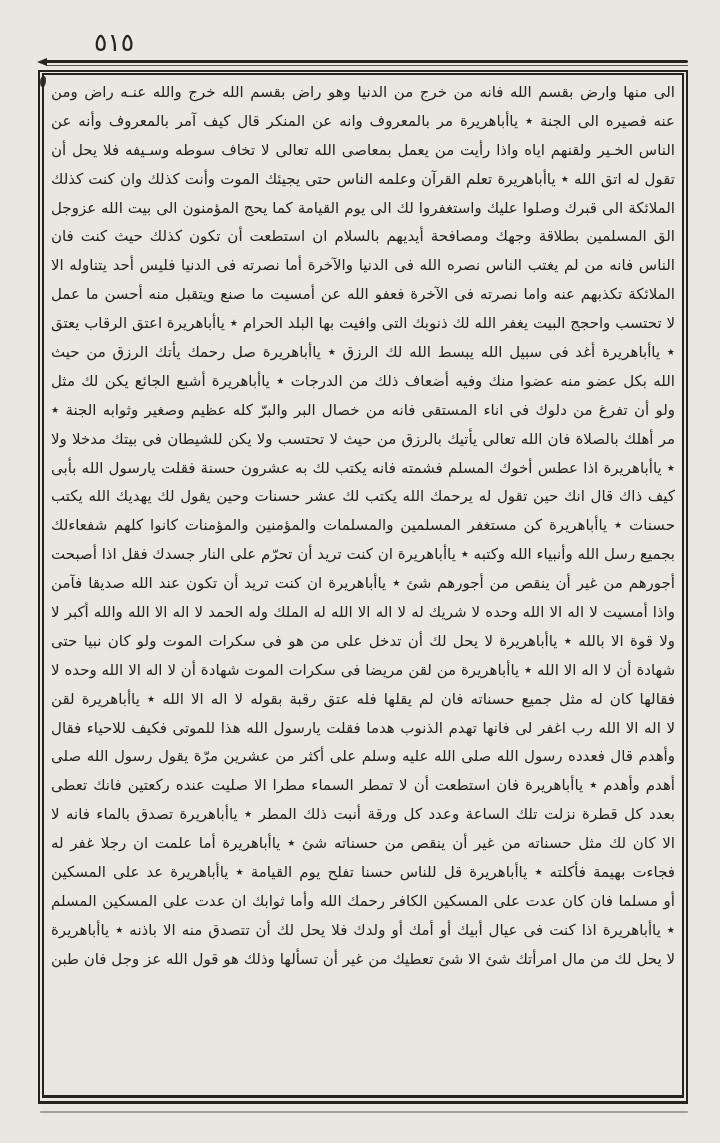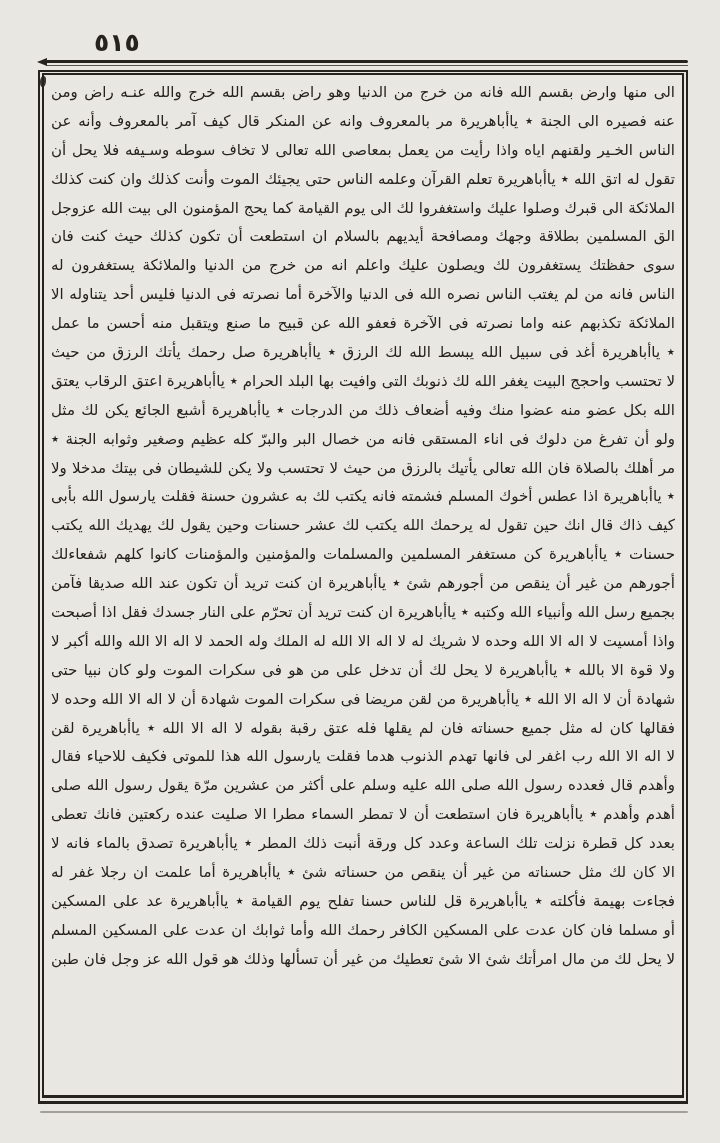--- a/index.html
+++ b/index.html
@@ -3,21 +3,21 @@
 <meta charset="utf-8">
 <style>
   html,body{margin:0;padding:0;}
   body{
     width:720px;height:1143px;position:relative;overflow:hidden;
     background:var(--paper,#e9e7e2);
     font-family:"DejaVu Sans",sans-serif;
   }
   .page-number{
     position:absolute;left:94px;top:28px;
-    font-size:25px;font-weight:bold;letter-spacing:5px;
+    font-size:25px;font-weight:normal;letter-spacing:5px;
     color:var(--ink,#26221e);direction:rtl;
   }
   .top-rule{position:absolute;left:46px;top:60px;width:642px;height:8px;}
   .top-rule .bar-thick{height:3px;background:var(--ink,#26221e);border-radius:2px;}
   .top-rule .bar-thin{margin-top:2px;height:1px;background:var(--ink,#26221e);opacity:.75;}
   .rule-tip{
     position:absolute;left:-9px;top:-2px;width:0;height:0;
     border-right:10px solid var(--ink,#26221e);
     border-top:4px solid transparent;border-bottom:4px solid transparent;
   }
@@ -60,41 +60,41 @@
 <div class="ink-blot"></div>
 
 <div class="frame">
   <div class="body-text" id="text-lines">
       <div class="line">الى منها وارض بقسم الله فانه من خرج من الدنيا وهو راض بقسم الله خرج والله عنـه راض ومن رضى الله</div>
       <div class="line">عنه فصيره الى الجنة ٭ ياأباهريرة مر بالمعروف وانه عن المنكر قال كيف آمر بالمعروف وأنه عن المنكر قال علم</div>
       <div class="line">الناس الخـير ولقنهم اياه واذا رأيت من يعمل بمعاصى الله تعالى لا تخاف سوطه وسـيفه فلا يحل أن تجاوزه حتى</div>
       <div class="line">تقول له اتق الله ٭ ياأباهريرة تعلم القرآن وعلمه الناس حتى يجيئك الموت وأنت كذلك وان كنت كذلك جاءت</div>
       <div class="line">الملائكة الى قبرك وصلوا عليك واستغفروا لك الى يوم القيامة كما يحج المؤمنون الى بيت الله عزوجل ٭ ياأباهريرة</div>
       <div class="line">الق المسلمين بطلاقة وجهك ومصافحة أيديهم بالسلام ان استطعت أن تكون كذلك حيث كنت فان الملائكة معك</div>
-      <div class="line">سوى حفظتك يستغفرون لك ويصلون عليك واعلم انه من خرج من الدنيا والملائكة يستغفرون له</div>
       <div class="line">الناس فانه من لم يغتب الناس نصره الله فى الدنيا والآخرة أما نصرته فى الدنيا فليس أحد يتناوله الا كانت</div>
-      <div class="line">الملائكة تكذبهم عنه واما نصرته فى الآخرة فعفو الله عن قبيح ما صنع ويتقبل منه أحسن ما عمل</div>
+      <div class="line">الملائكة تكذبهم عنه واما نصرته فى الآخرة فعفو الله عن أمسيت ما صنع ويتقبل منه أحسن ما عمل</div>
+      <div class="line">لا تحتسب واحجج البيت يغفر الله لك ذنوبك التى وافيت بها البلد الحرام ٭ ياأباهريرة اعتق الرقاب يعتق</div>
       <div class="line">٭ ياأباهريرة أغد فى سبيل الله يبسط الله لك الرزق ٭ ياأباهريرة صل رحمك يأتك الرزق من حيث</div>
-      <div class="line">لا تحتسب واحجج البيت يغفر الله لك ذنوبك التى وافيت بها البلد الحرام ٭ ياأباهريرة اعتق الرقاب يعتق</div>
       <div class="line">الله بكل عضو منه عضوا منك وفيه أضعاف ذلك من الدرجات ٭ ياأباهريرة أشبع الجائع يكن لك مثل أجر</div>
       <div class="line">ولو أن تفرغ من دلوك فى اناء المستقى فانه من خصال البر والبرّ كله عظيم وصغير وثوابه الجنة ٭ ياأباهريرة</div>
       <div class="line">مر أهلك بالصلاة فان الله تعالى يأتيك بالرزق من حيث لا تحتسب ولا يكن للشيطان فى بيتك مدخلا ولا مسلكا</div>
       <div class="line">٭ ياأباهريرة اذا عطس أخوك المسلم فشمته فانه يكتب لك به عشرون حسنة فقلت يارسول الله بأبى أنت وأمى</div>
       <div class="line">كيف ذاك قال انك حين تقول له يرحمك الله يكتب لك عشر حسنات وحين يقول لك يهديك الله يكتب لك عشر</div>
       <div class="line">حسنات ٭ ياأباهريرة كن مستغفر المسلمين والمسلمات والمؤمنين والمؤمنات كانوا كلهم شفعاءلك وكان لك مثل</div>
+      <div class="line">بجميع رسل الله وأنبياء الله وكتبه ٭ ياأباهريرة ان كنت تريد أن تحرّم على النار جسدك فقل اذا أصبحت</div>
       <div class="line">أجورهم من غير أن ينقص من أجورهم شئ ٭ ياأباهريرة ان كنت تريد أن تكون عند الله صديقا فآمن</div>
-      <div class="line">بجميع رسل الله وأنبياء الله وكتبه ٭ ياأباهريرة ان كنت تريد أن تحرّم على النار جسدك فقل اذا أصبحت</div>
       <div class="line">واذا أمسيت لا اله الا الله وحده لا شريك له لا اله الا الله له الملك وله الحمد لا اله الا الله والله أكبر لا اله الا الله ولا حول</div>
       <div class="line">ولا قوة الا بالله ٭ ياأباهريرة لا يحل لك أن تدخل على من هو فى سكرات الموت ولو كان نبيا حتى تلقنه</div>
       <div class="line">شهادة أن لا اله الا الله ٭ ياأباهريرة من لقن مريضا فى سكرات الموت شهادة أن لا اله الا الله وحده لا شريك له</div>
       <div class="line">فقالها كان له مثل جميع حسناته فان لم يقلها فله عتق رقبة بقوله لا اله الا الله ٭ ياأباهريرة لقن الموتى شهادة أن</div>
       <div class="line">لا اله الا الله رب اغفر لى فانها تهدم الذنوب هدما فقلت يارسول الله هذا للموتى فكيف للاحياء فقال هى أهدم</div>
       <div class="line">وأهدم قال فعدده رسول الله صلى الله عليه وسلم على أكثر من عشرين مرّة يقول رسول الله صلى الله عليه وسلم</div>
       <div class="line">أهدم وأهدم ٭ ياأباهريرة فان استطعت أن لا تمطر السماء مطرا الا صليت عنده ركعتين فانك تعطى حسنات</div>
       <div class="line">بعدد كل قطرة نزلت تلك الساعة وعدد كل ورقة أنبت ذلك المطر ٭ ياأباهريرة تصدق بالماء فانه لا يتوضأ أحد</div>
       <div class="line">الا كان لك مثل حسناته من غير أن ينقص من حسناته شئ ٭ ياأباهريرة أما علمت ان رجلا غفر له احتش حشيشا</div>
       <div class="line">فجاءت بهيمة فأكلته ٭ ياأباهريرة قل للناس حسنا تفلح يوم القيامة ٭ ياأباهريرة عد على المسكين كافرا كان</div>
       <div class="line">أو مسلما فان كان عدت على المسكين الكافر رحمك الله وأما ثوابك ان عدت على المسكين المسلم فلا أحسن صفته</div>
+      <div class="line">٭ ياأباهريرة اذا كنت فى عيال أبيك أو أمك أو ولدك فلا يحل لك أن تتصدق منه الا باذنه ٭ ياأباهريرة</div>
       <div class="line">لا يحل لك من مال امرأتك شئ الا شئ تعطيك من غير أن تسألها وذلك هو قول الله عز وجل فان طبن لكم عن</div>
     </div>
 </div>
 
 <div class="bottom-shadow-line"></div>
 
 </body></html>

